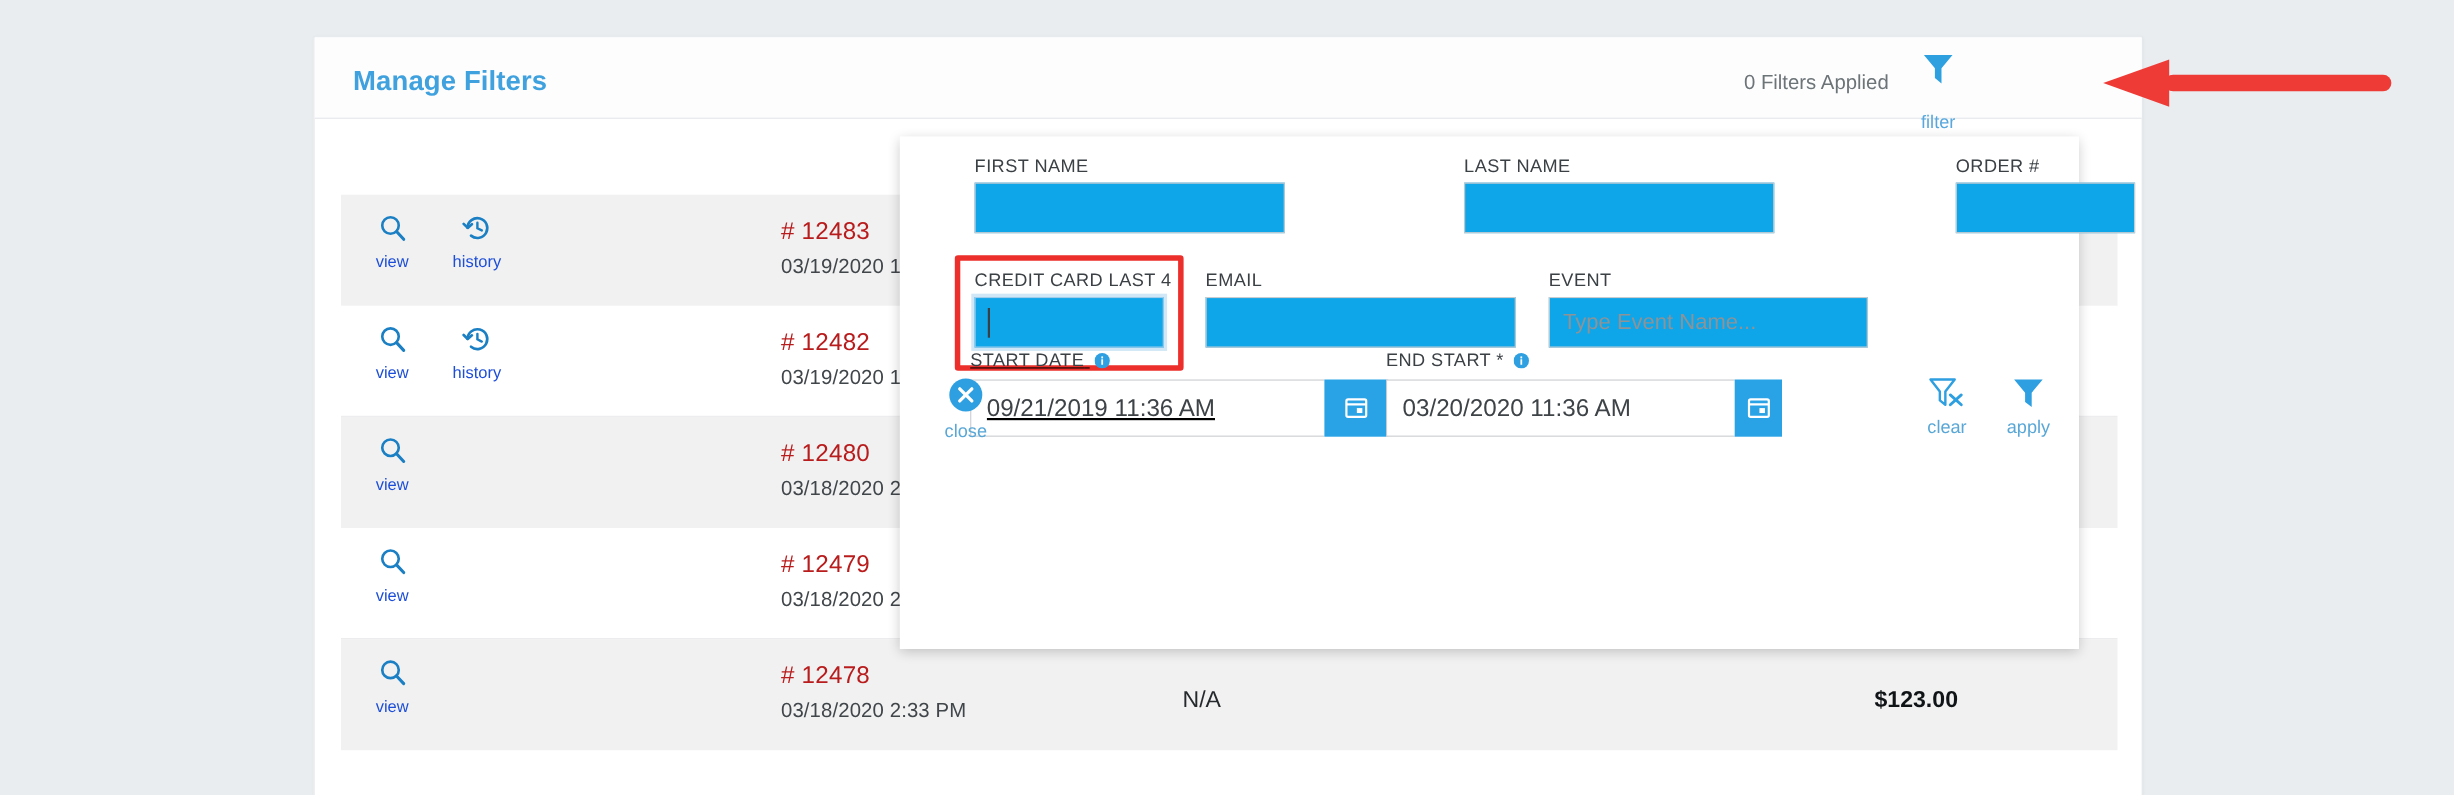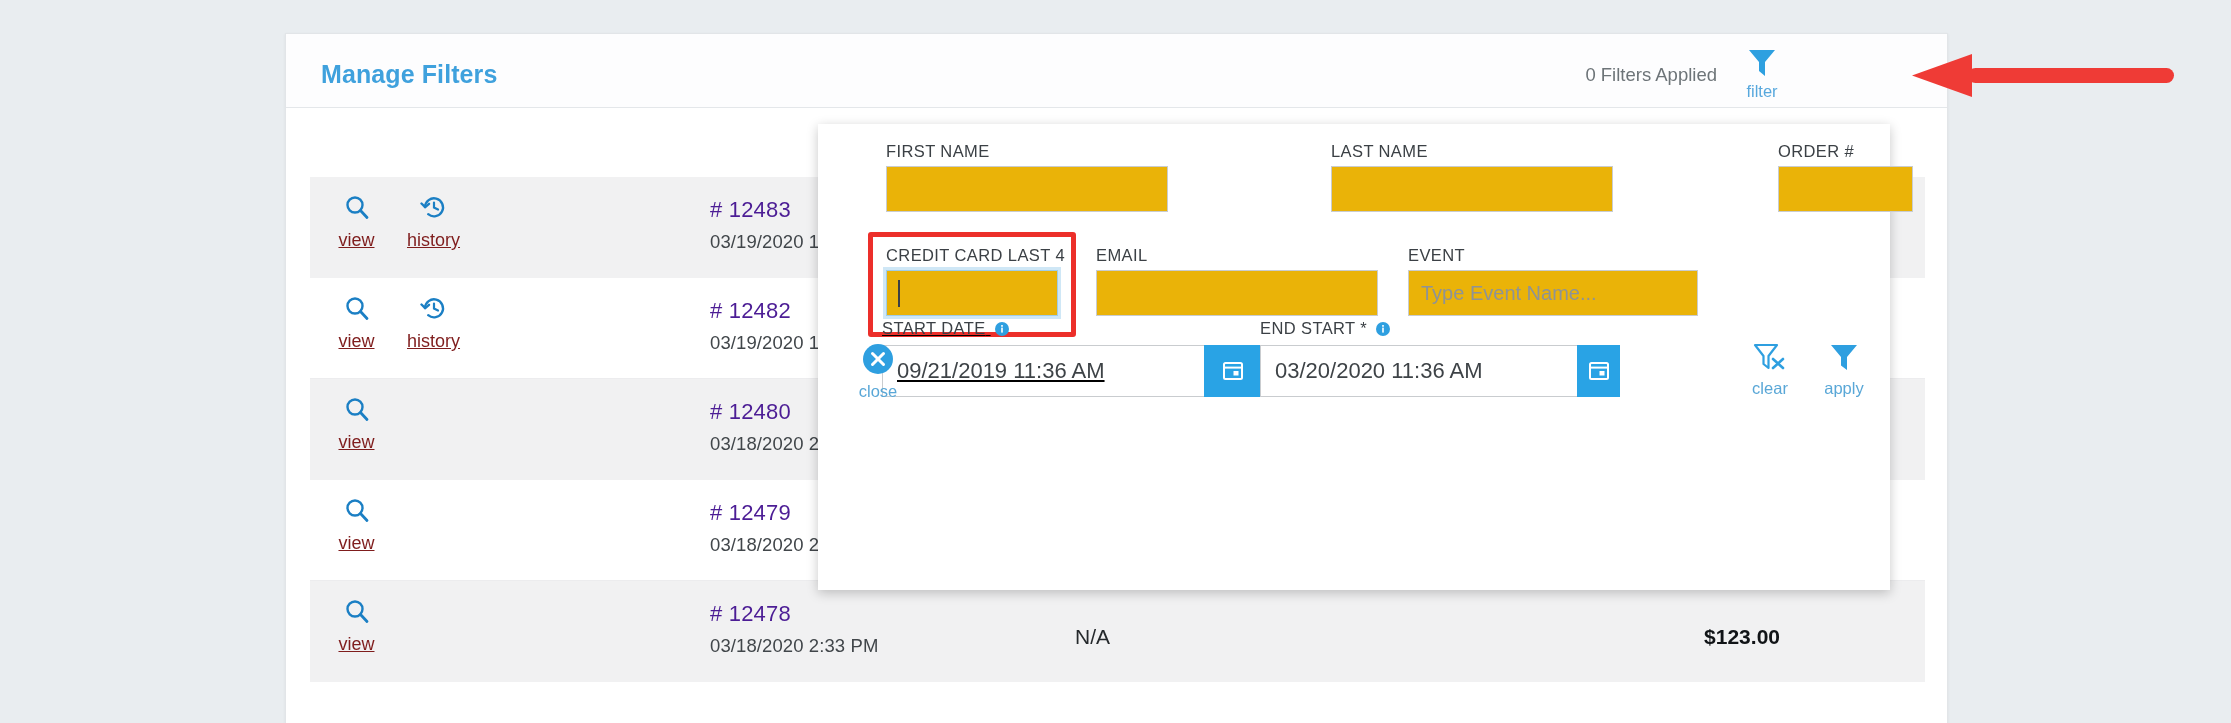--- a/index.html
+++ b/index.html
@@ -53,21 +53,21 @@
   #filter-button {
     position: absolute;
     right: 150px; top: 14px;
     width: 70px;
     text-align: center;
     cursor: pointer;
   }
   #filter-button .funnel { display:block; margin: 0 auto; }
   #filter-button .btn-label {
     display: block;
-    margin-top: 0;
+    margin-top: 19px;
     font-size: 16.5px;
     color: #58a8dd;
   }
 
   
   #orders-table {
     position: absolute;
     left: 0; top: 74px; right: 0; bottom: 0;
   }
   #table-head {
@@ -100,33 +100,32 @@
     gap: 24px;
   }
   .action {
     width: 53px;
     text-align: center;
     cursor: pointer;
   }
   .action .glyph { display: block; height: 30px; }
   .action .action-label {
     display: block;
-    font-size: 18px;
-    color: #7f1d1d;
+    font-size: 15px;
+    color: #1d4ed8;
     margin-top: 6px;
-    text-decoration: underline;
   }
 
   .cell-order {
     position: absolute;
     left: 400px; top: 20px;
   }
   .order-number {
     font-size: 22px;
-    color: #4c1d95;
+    color: #b91c1c;
     letter-spacing: .2px;
   }
   .order-date {
     font-size: 18.5px;
     color: #41464a;
     margin-top: 8px;
     letter-spacing: .1px;
   }
 
   .cell-customer {
@@ -170,21 +169,21 @@
     font-size: 16.5px;
     color: #3b4045;
     letter-spacing: .4px;
     white-space: nowrap;
     margin-bottom: 5px;
   }
   .text-input {
     width: 100%;
     height: 46px;
     border: 1px solid #c9cccf;
-    background: #eab308;
+    background: #0ea5e9;
     box-sizing: border-box;
     font-family: "Liberation Sans", sans-serif;
     font-size: 20px;
     color: #43484c;
     padding: 0 12px;
     outline: none;
   }
   .text-input::placeholder { color: #8e9396; }
 
   
@@ -411,21 +410,21 @@
   <div class="field" style="left:20px; top:18px; width:282px;">
     <div class="field-label">FIRST NAME</div>
     <input class="text-input" type="text" value="" style="">
   </div>
 
   <div class="field" style="left:465px; top:18px; width:282px;">
     <div class="field-label">LAST NAME</div>
     <input class="text-input" type="text" value="" style="">
   </div>
 
-  <div class="field" style="left:912px; top:18px; width:135px;">
+  <div class="field" style="left:912px; top:18px; width:163px;">
     <div class="field-label">ORDER #</div>
     <input class="text-input" type="text" value="" style="">
   </div>
 
   <div class="field" style="left:20px; top:122px; width:172px;">
     <div id="cc-annotation"></div>
     <div class="field-label">CREDIT CARD LAST 4</div>
     <div style="position:relative;">
       <input id="cc-input" class="text-input" type="text" value="" style="">
       <div id="cc-caret"></div>

